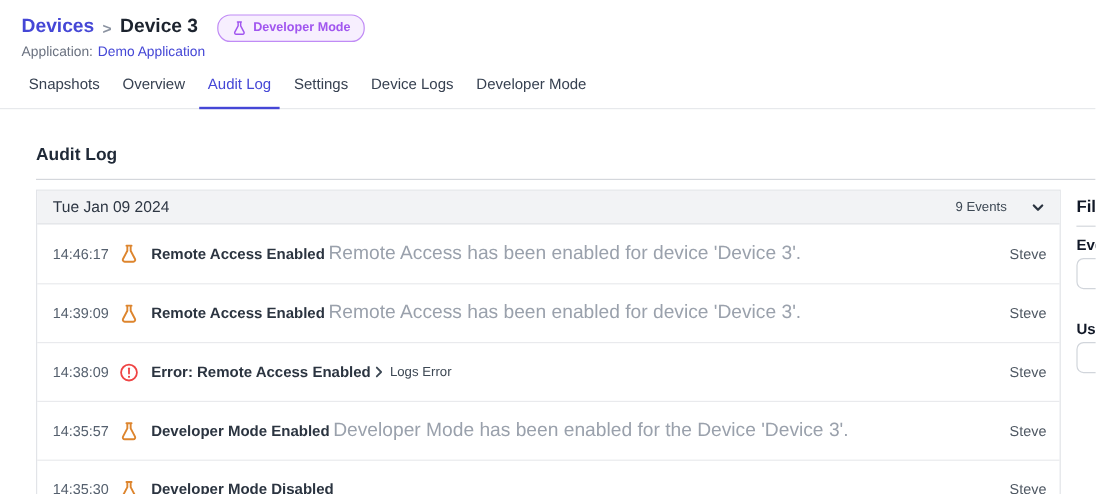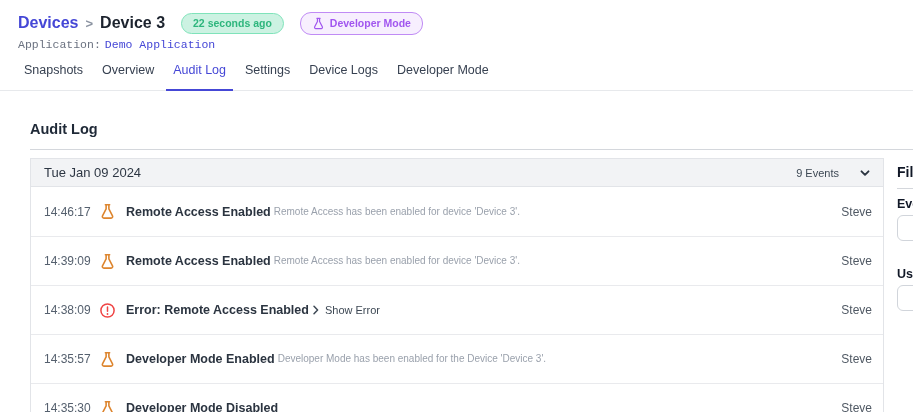--- a/index.html
+++ b/index.html
@@ -10,21 +10,21 @@
   
   .header { padding:12px 0 0 18px; }
   .breadcrumb-row { display:flex; align-items:center; height:22px; }
   .crumb-link { color:#4547d6; font-size:16px; font-weight:700; text-decoration:none; cursor:pointer; }
   .crumb-sep { color:#8b93a1; font-size:13px; font-weight:700; margin:0 7px; }
   .crumb-current { color:#1c232e; font-size:16px; font-weight:700; }
   .badge { display:inline-flex; align-items:center; gap:5px; height:21px; padding:0 11px; border-radius:11px; font-size:10.5px; font-weight:600; margin-left:16px; white-space:nowrap; }
   .badge.green { background:#ccf2e2; border:1.5px solid #7fe3ba; color:#2eb67d; }
   .badge.purple { background:#f7effe; border:1.5px solid #c08bf5; color:#a156ef; height:23px; }
   .badge svg { flex:0 0 auto; }
-  .app-row { margin-top:4px; height:15px; font-size:11.5px;font-family:Liberation Mono, monospace; }
+  .app-row { margin-top:4px; height:15px; font-size:11.5px; }
   .app-label { color:#6b7280; }
   .app-link { color:#4547d6; text-decoration:none; cursor:pointer; margin-left:4px; }
 
   
   .tabs { display:flex; margin-top:2px; padding-left:17px; border-bottom:1px solid #e7e9ec; }
   .tab { padding:8px 7px 12px; margin-right:5px; font-size:12.5px; color:#374151; cursor:pointer; border-bottom:2px solid transparent; margin-bottom:-1px; white-space:nowrap; }
   .tab.active { color:#4547d6; border-bottom-color:#4547d6; }
 
   
   .section-title { margin:30px 0 0 30px; font-size:14.5px; font-weight:700; color:#1f2937; height:18px; }
@@ -38,21 +38,21 @@
   .table-header .events-count { margin-left:auto; font-size:11px; color:#3d4854; }
   .chev-btn { margin-left:20px; display:inline-flex; align-items:center; cursor:pointer; color:#2b3440; }
   .row { display:flex; align-items:center; height:49px; padding:0 11px 0 13px; }
   .row + .row { border-top:1px solid #e9eaed; }
   .row .time { width:52px; flex:0 0 52px; font-size:12px; color:#55606e; }
   .row .icon { width:18px; flex:0 0 18px; margin-left:2px; margin-right:10px; display:flex; align-items:center; justify-content:center; }
   .icon.flask { color:#dd852e; }
   .icon.error { color:#ef4444; }
   .row .text { display:flex; flex-direction:row; gap:3px; min-width:0; }
   .row .title { font-size:12.5px; font-weight:600; color:#2b3440; line-height:14px; }
-  .row .desc { font-size:10px; color:#9aa1ac; line-height:13px; }
+  .row .desc { font-size:16px; color:#9aa1ac; line-height:13px; }
   .show-error { display:inline-flex; align-items:center; gap:5px; font-size:11px; color:#3d4854; cursor:pointer; line-height:13px; }
   .show-error svg { color:#3d4854; }
   .row .user { margin-left:auto; font-size:12px; color:#4f5863; }
 
   
   .filter-panel { margin-left:13px; width:200px; flex:0 0 200px; }
   .filter-title { margin-top:6px; font-size:14px; font-weight:700; color:#111827; height:17px; }
   .filter-divider { margin-top:7px; border-top:1px solid #d4d7dc; width:200px; }
   .filter-label { display:block; margin-top:8px; font-size:12.5px; font-weight:700; color:#111827; height:15px; }
   .filter-input { display:block; margin-top:3px; width:190px; height:26px; border:1px solid #d1d5db; border-radius:6px; background:#fff; outline:none; font-size:12px; padding:0 8px; color:#374151; }
@@ -62,23 +62,20 @@
 <body>
 
 <div class="page">
 
   <div class="header">
     <div class="breadcrumb-row">
       <a class="crumb-link">Devices</a>
       <span class="crumb-sep">&gt;</span>
       <span class="crumb-current">Device 3</span>
 
-      <span class="badge green">
-        <span>22 seconds ago</span>
-      </span>
 
 
       <span class="badge purple">
         <span style="display:inline-flex;">
           <svg width="13" height="13" viewBox="0 0 16 16" fill="none">
             <path d="M6 1.6h4 M6.7 1.6v4L3.3 12.1c-.5 1 .2 2.1 1.3 2.1h6.8c1.1 0 1.8-1.1 1.3-2.1L9.3 5.6v-4" stroke="currentColor" stroke-width="1.5" stroke-linecap="round" stroke-linejoin="round"></path>
           </svg>
         </span>
         <span>Developer Mode</span>
       </span>
@@ -153,21 +150,21 @@
           </svg>
         </span>
         <span class="text">
           <span class="title">Error: Remote Access Enabled</span>
           <span class="show-error">
             <span style="display:inline-flex;">
               <svg width="8" height="10" viewBox="0 0 8 10" fill="none">
                   <path d="M2 1.3 5.6 5 2 8.7" stroke="currentColor" stroke-width="1.5" stroke-linecap="round" stroke-linejoin="round"></path>
                 </svg>
             </span>
-            <span>Show Error</span>
+            <span>Logs Error</span>
           </span>
         </span>
         <span class="user">Steve</span>
       </div>
 
       <div class="row">
         <span class="time">14:35:57</span>
         <span class="icon flask">
           <svg width="17" height="17" viewBox="0 0 16 16" fill="none">
               <path d="M6 1.6h4 M6.7 1.6v4L3.3 12.1c-.5 1 .2 2.1 1.3 2.1h6.8c1.1 0 1.8-1.1 1.3-2.1L9.3 5.6v-4" stroke="currentColor" stroke-width="1.5" stroke-linecap="round" stroke-linejoin="round"></path>

